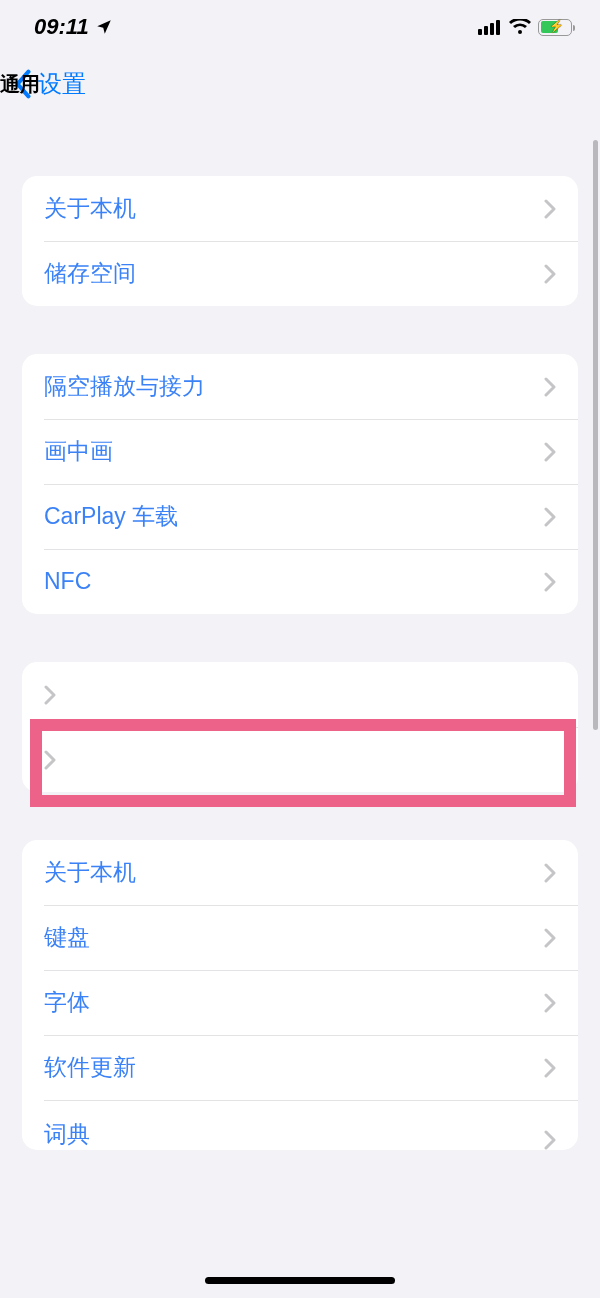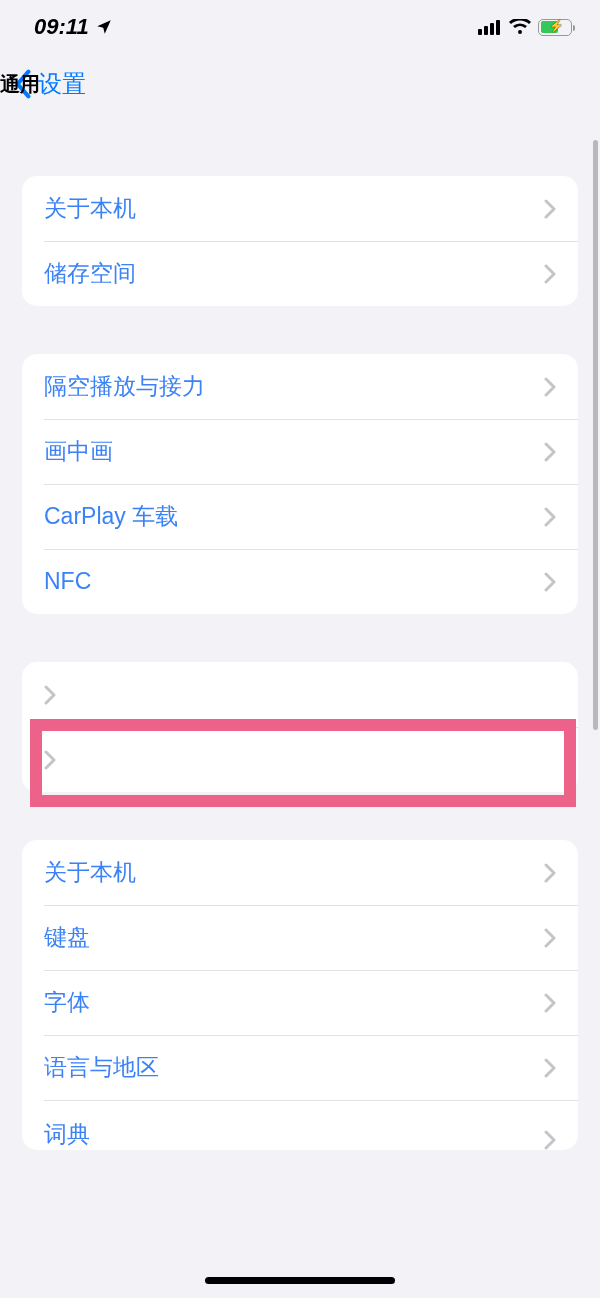--- a/index.html
+++ b/index.html
@@ -229,21 +229,21 @@
           <path d="M2 2 L10 10 L2 18"></path>
         </svg>
       </div>
     <div class="row">
         <span>字体</span>
         <svg class="chevron" viewBox="0 0 12 20">
           <path d="M2 2 L10 10 L2 18"></path>
         </svg>
       </div>
     <div class="row">
-        <span>语言与地区</span>
+        <span>软件更新</span>
         <svg class="chevron" viewBox="0 0 12 20">
           <path d="M2 2 L10 10 L2 18"></path>
         </svg>
       </div>
     <div class="row" style="height:50px;align-items:flex-end;">
         <span>词典</span>
         <svg class="chevron" viewBox="0 0 12 20">
           <path d="M2 2 L10 10 L2 18"></path>
         </svg>
       </div>

